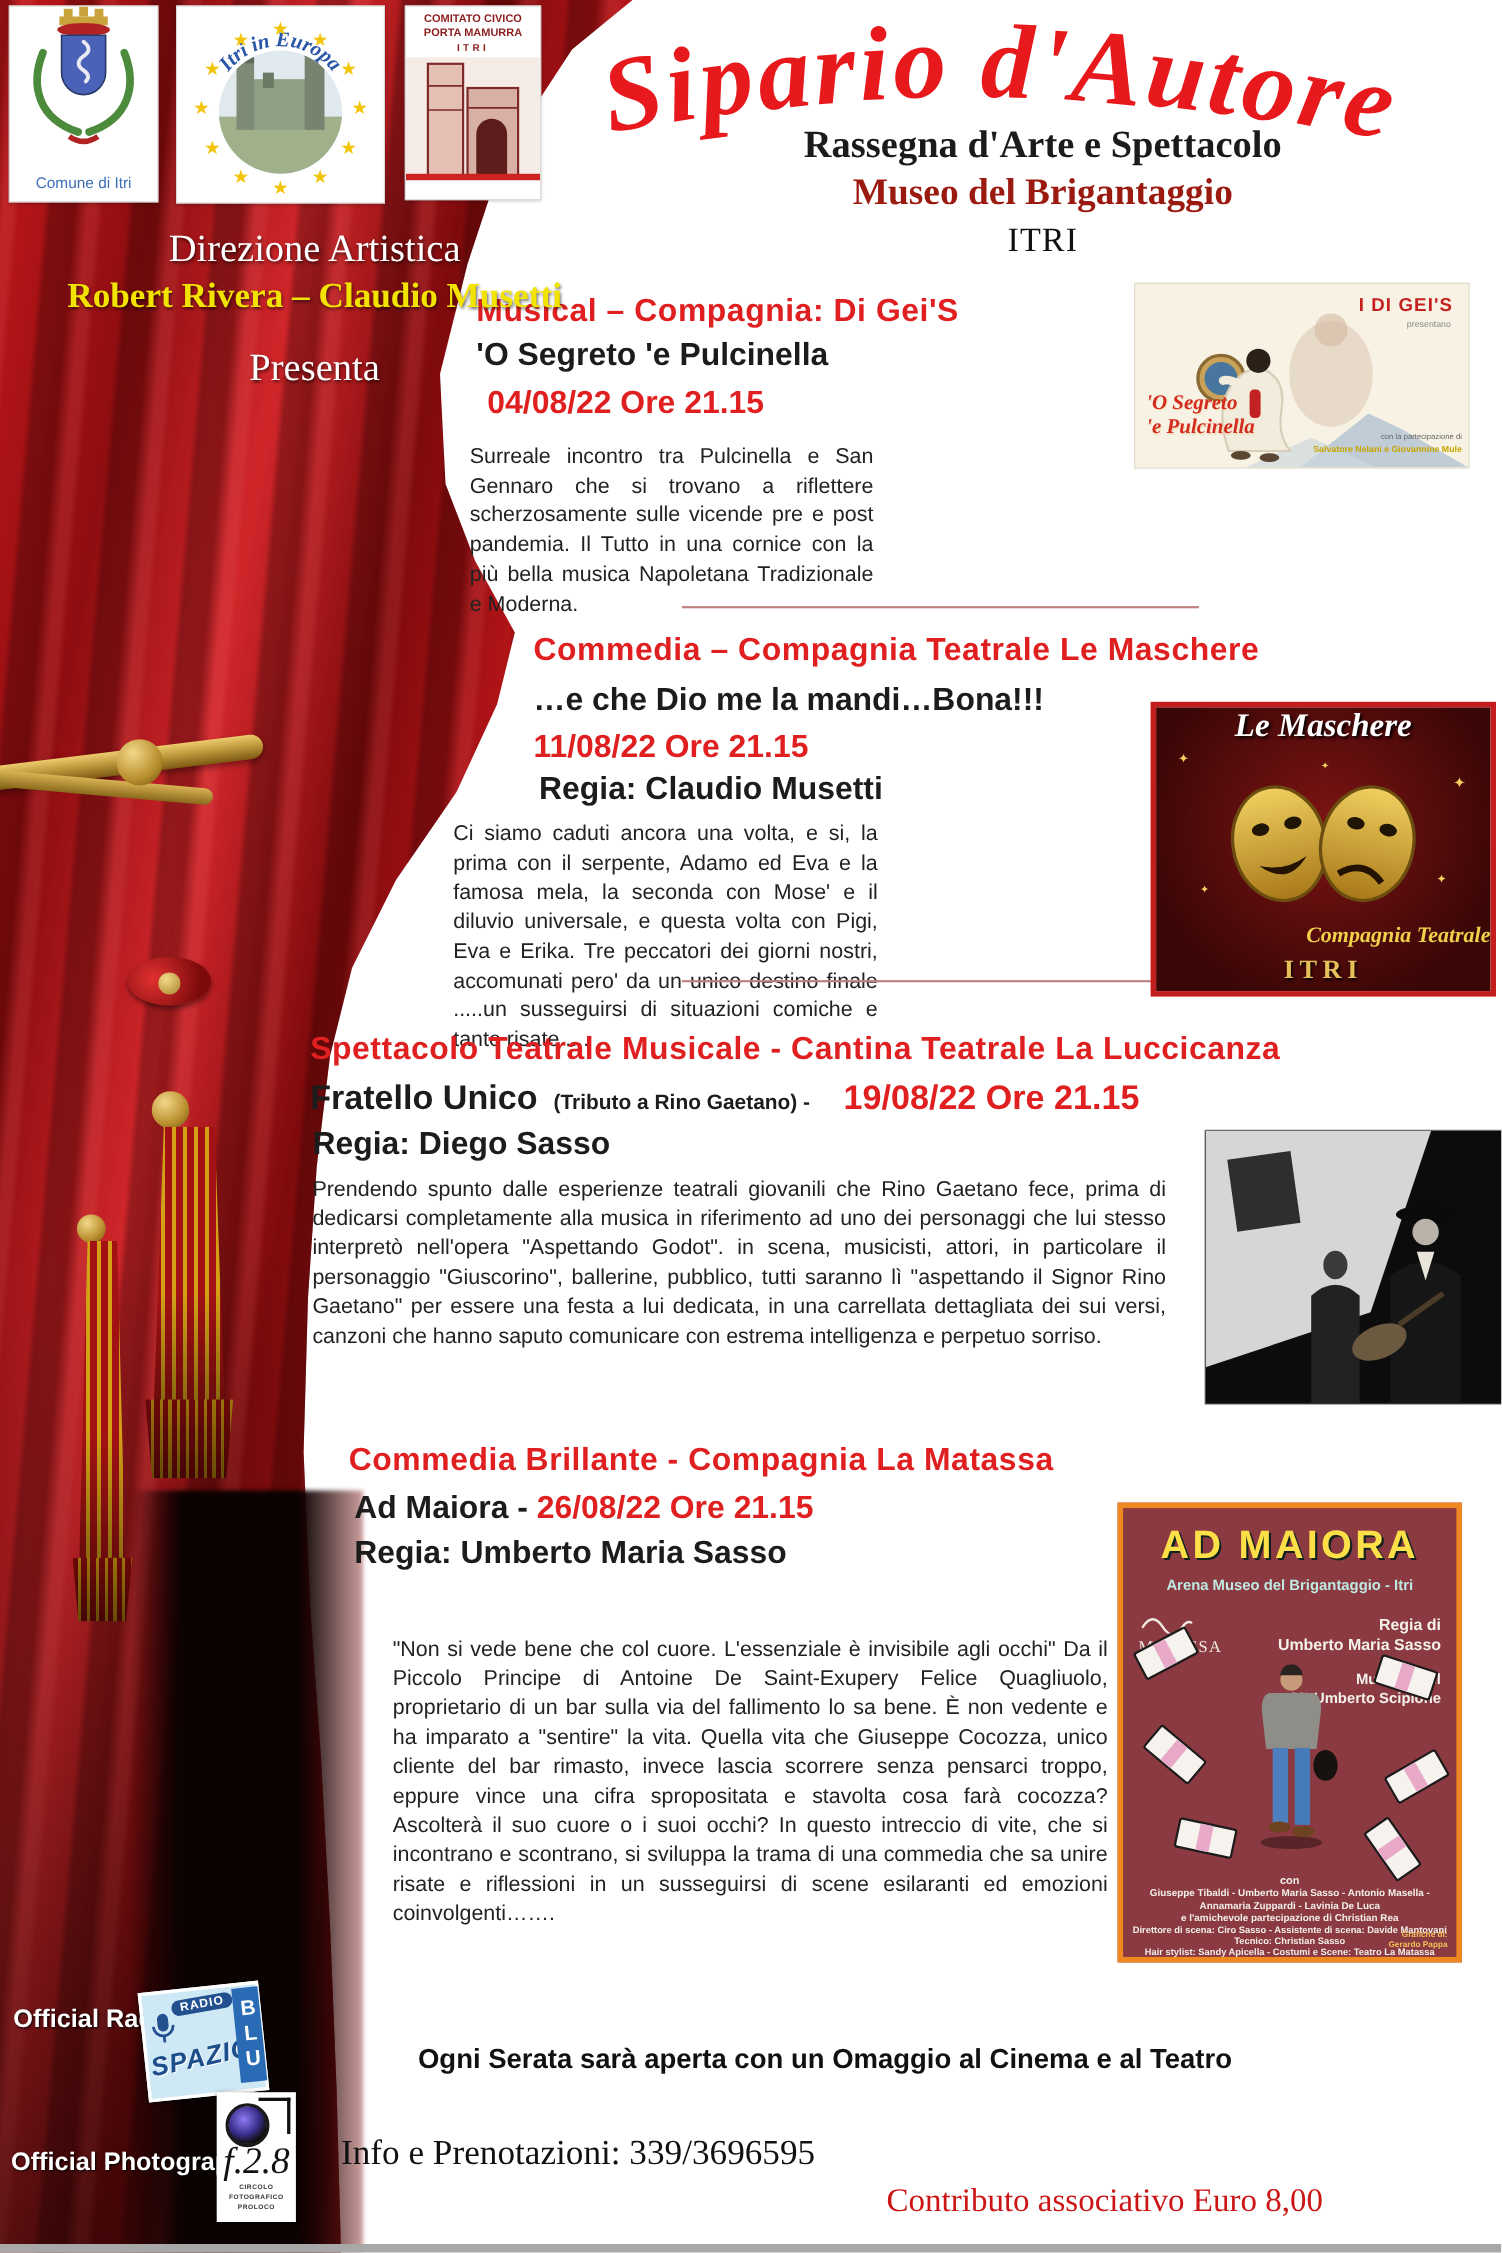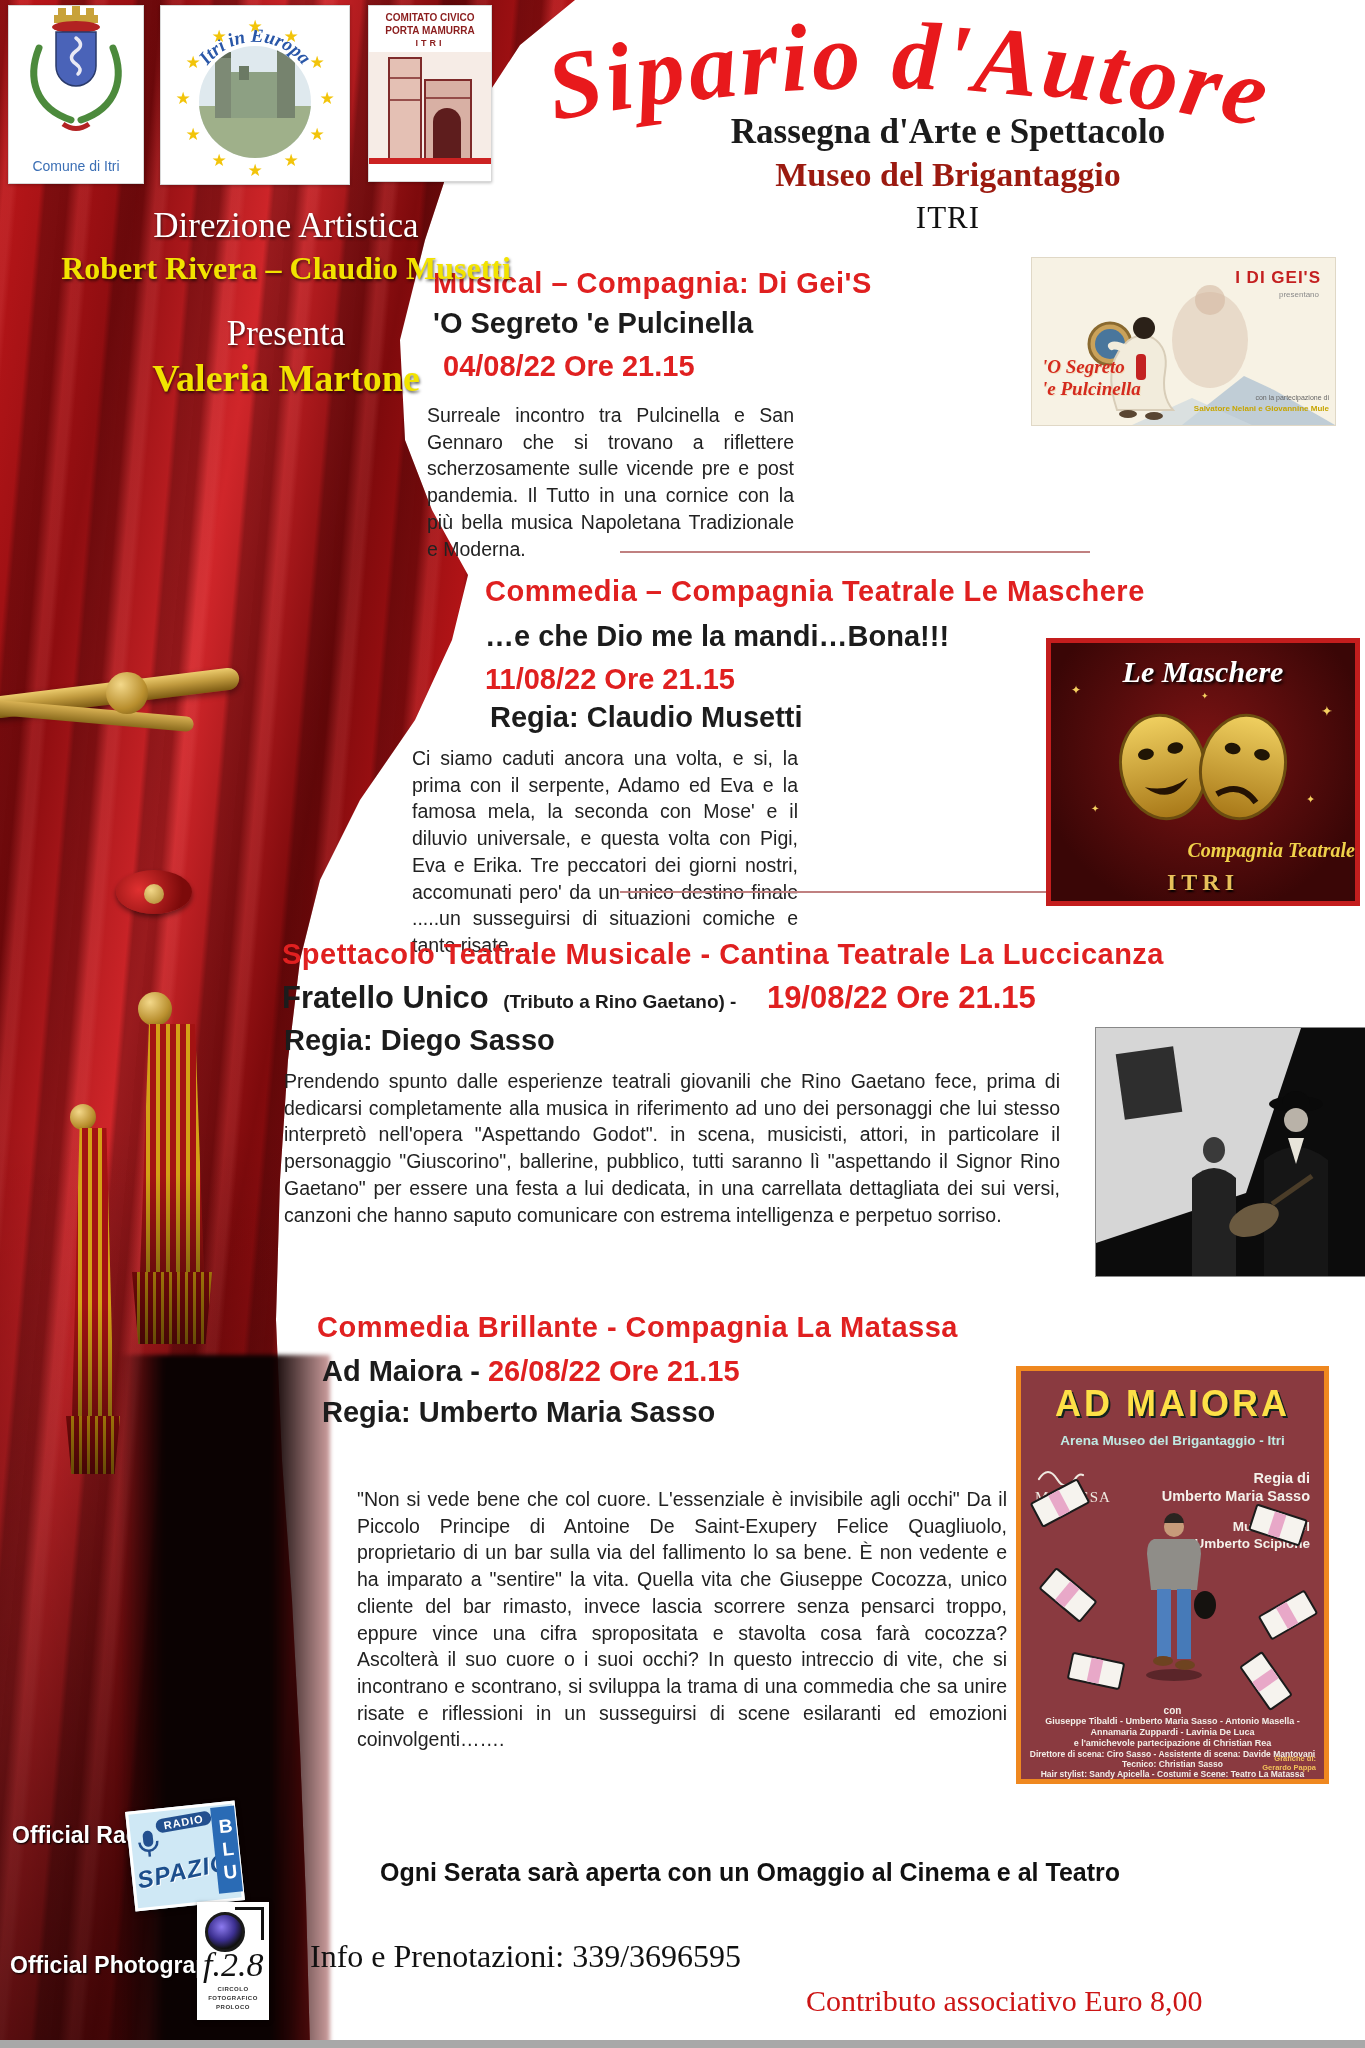--- a/index.html
+++ b/index.html
@@ -64,21 +64,21 @@
   .p1{left:1032px;top:258px;width:303px;height:167px;background:#f7f2e4;z-index:4;overflow:hidden;
       box-shadow:0 0 0 1px #e0d8c6;}
   .p1-company{position:absolute;right:14px;top:10px;color:#c42020;font-weight:bold;font-size:17px;letter-spacing:1px;}
   .p1-presents{position:absolute;right:16px;top:32px;color:#8a8a8a;font-size:8px;}
   .p1-title{position:absolute;left:10px;color:#d42a1e;font-family:"Liberation Serif",serif;
       font-style:italic;font-weight:bold;font-size:19px;text-shadow:1px 1px 0 #f0e0c0;}
   .p1-cast{position:absolute;right:6px;text-align:right;}
   
   .p2{left:1046px;top:638px;width:314px;height:268px;z-index:4;border:5px solid #c41d1d;box-sizing:border-box;
       background:radial-gradient(circle at 50% 42%,#7d1414,#3a0606 78%);overflow:hidden;}
-  .p2-title{position:absolute;left:0;top:12px;width:100%;text-align:center;color:#fff;
+  .p2-title{position:absolute;left:0;top:0;width:100%;text-align:center;color:#fff;
       font-family:"Liberation Serif",serif;font-style:italic;font-weight:bold;font-size:30px;
       text-shadow:2px 2px 3px #000;}
   .p2-sub{position:absolute;left:0;top:196px;width:100%;text-align:right;color:#f0d24a;
       font-family:"Liberation Serif",serif;font-style:italic;font-weight:bold;font-size:20px;}
   .p2-city{position:absolute;left:0;top:226px;width:100%;text-align:center;color:#e8c05a;
       font-family:"Liberation Serif",serif;font-weight:bold;font-size:24px;letter-spacing:5px;text-shadow:1px 2px 2px #000;}
   .sparkle{position:absolute;color:#f5d060;z-index:4;}
   
   .p3{left:1096px;top:1028px;width:269px;height:248px;z-index:4;background:#0c0c0c;overflow:hidden;
       box-shadow:0 0 0 1px #888;}
@@ -208,21 +208,20 @@
   </div>
 
   <div class="abs main-title"><span style="display: inline-block; transform: translateY(-16.2px) rotate(-10.8deg);">S</span><span style="display: inline-block; transform: translateY(-23px) rotate(-9.2deg);">i</span><span style="display: inline-block; transform: translateY(-29px) rotate(-7.6deg);">p</span><span style="display: inline-block; transform: translateY(-34.3px) rotate(-6deg);">a</span><span style="display: inline-block; transform: translateY(-38.5px) rotate(-4.4deg);">r</span><span style="display: inline-block; transform: translateY(-41.6px) rotate(-2.8deg);">i</span><span style="display: inline-block; transform: translateY(-43.4px) rotate(-1.2deg);">o</span><span style="display: inline-block; transform: translateY(-44px) rotate(0.4deg);">&nbsp;</span><span style="display: inline-block; transform: translateY(-43.3px) rotate(2deg);">d</span><span style="display: inline-block; transform: translateY(-41.3px) rotate(3.6deg);">'</span><span style="display: inline-block; transform: translateY(-38.1px) rotate(5.2deg);">A</span><span style="display: inline-block; transform: translateY(-33.8px) rotate(6.8deg);">u</span><span style="display: inline-block; transform: translateY(-28.5px) rotate(8.4deg);">t</span><span style="display: inline-block; transform: translateY(-22.3px) rotate(10deg);">o</span><span style="display: inline-block; transform: translateY(-15.5px) rotate(11.6deg);">r</span><span style="display: inline-block; transform: translateY(-8.2px) rotate(13.2deg);">e</span></div>
   <div class="abs subtitle">Rassegna d'Arte e Spettacolo</div>
   <div class="abs venue">Museo del Brigantaggio</div>
   <div class="abs city">ITRI</div>
 
   <div class="abs cred cred-white" style="top:206px;">Direzione Artistica</div>
   <div class="abs cred cred-yellow" style="top:250px;">Robert Rivera – Claudio Musetti</div>
   <div class="abs cred cred-white" style="top:314px;">Presenta</div>
-  <div class="abs cred cred-yellow" style="top:356px;font-size:38px;">Valeria Martone</div>
 
   <div class="abs ev-genre" style="left:433px;top:267px;">Musical – Compagnia: Di Gei'S</div>
   <div class="abs ev-title" style="left:433px;top:307px;">'O Segreto 'e Pulcinella</div>
   <div class="abs ev-date" style="left:443px;top:350px;">04/08/22 Ore 21.15</div>
   <div class="abs ev-desc" style="left:427px;top:402px;width:367px;">Surreale incontro tra Pulcinella e San Gennaro che si trovano a riflettere scherzosamente sulle vicende pre e post pandemia. Il Tutto in una cornice con la più bella musica Napoletana Tradizionale e Moderna.</div>
   <div class="abs rule" style="left:620px;top:551px;width:470px;"></div>
 
   <div class="abs p1">
     <svg viewBox="0 0 303 167" width="303" height="167" style="position:absolute;left:0;top:0;">
       <rect width="303" height="167" fill="#f7f2e4"></rect>

